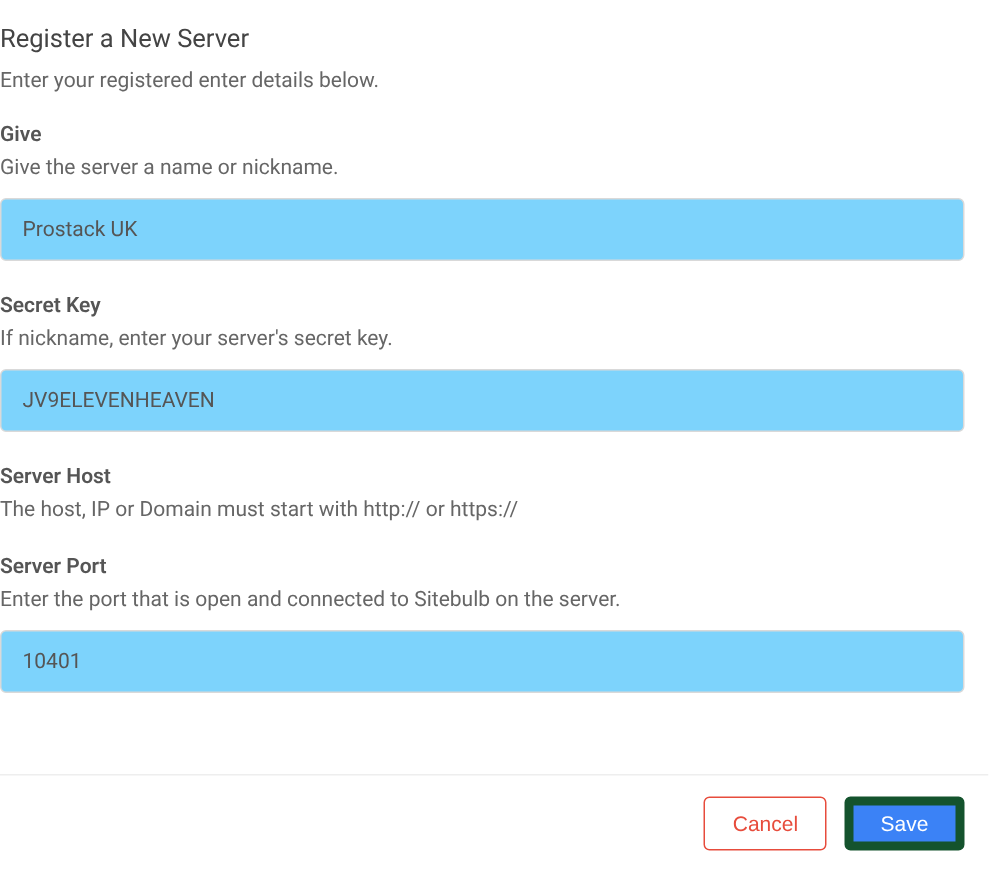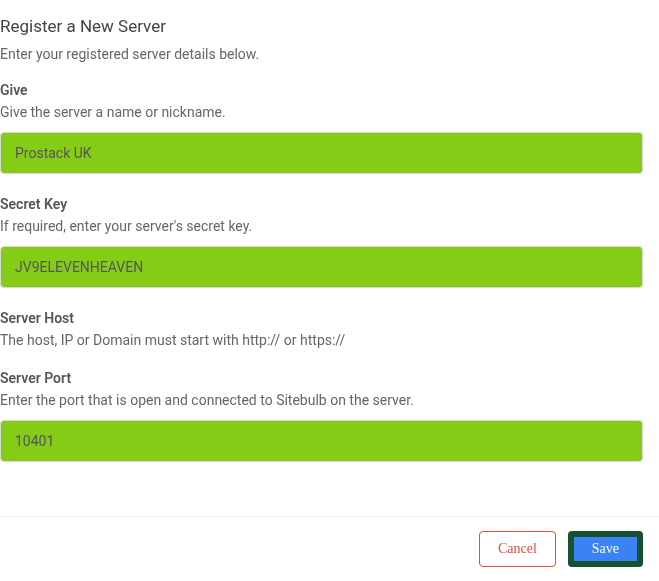--- a/index.html
+++ b/index.html
@@ -44,21 +44,21 @@
       font-size: 14px;
       color: #666;
       margin-bottom: 12px;
     }
     .text-input {
       width: 100%;
       height: 42px;
       padding: 10px 14px;
       font-size: 14px;
       color: #555;
-      background: #84cc16;
+      background: #7dd3fc;
       border: 1px solid #d9d9d9;
       border-radius: 4px;
       outline: none;
       font-family: inherit;
     }
     .footer {
       position: absolute;
       bottom: 0;
       left: 0;
       right: 0;
@@ -69,21 +69,21 @@
       gap: 12px;
       background: #fff;
     }
     .btn {
       display: inline-flex;
       align-items: center;
       justify-content: center;
       height: 36px;
       padding: 0 18px;
       font-size: 14px;
-      font-family: Liberation Serif, serif;
+      font-family: Liberation Sans, sans-serif;
       border-radius: 4px;
       cursor: pointer;
       border: 1px solid transparent;
       background: none;
     }
     .btn-cancel {
       color: #e74c3c;
       border: 1px solid #e74c3c;
       background: #fff;
     }
@@ -92,31 +92,31 @@
       background: #3b82f6;
       border: 6px solid #14532d;
       font-weight: 500;
     }
   </style>
 </head>
 <body>
 
 <div class="dialog">
   <h2 class="dialog-title">Register a New Server</h2>
-  <p class="dialog-subtitle">Enter your registered server details below.</p>
+  <p class="dialog-subtitle">Enter your registered enter details below.</p>
 
   <div class="form-group">
     <label class="field-label">Give</label>
     <p class="field-help">Give the server a name or nickname.</p>
     <input type="text" class="text-input" value="Prostack UK" style="">
   </div>
 
   <div class="form-group">
     <label class="field-label">Secret Key</label>
-    <p class="field-help">If required, enter your server's secret key.</p>
+    <p class="field-help">If nickname, enter your server's secret key.</p>
     <input type="text" class="text-input" value="JV9ELEVENHEAVEN" style="">
   </div>
 
   <div class="form-group">
     <label class="field-label">Server Host</label>
     <p class="field-help">The host, IP or Domain must start with http:// or https://</p>
   </div>
 
   <div class="form-group">
     <label class="field-label">Server Port</label>

